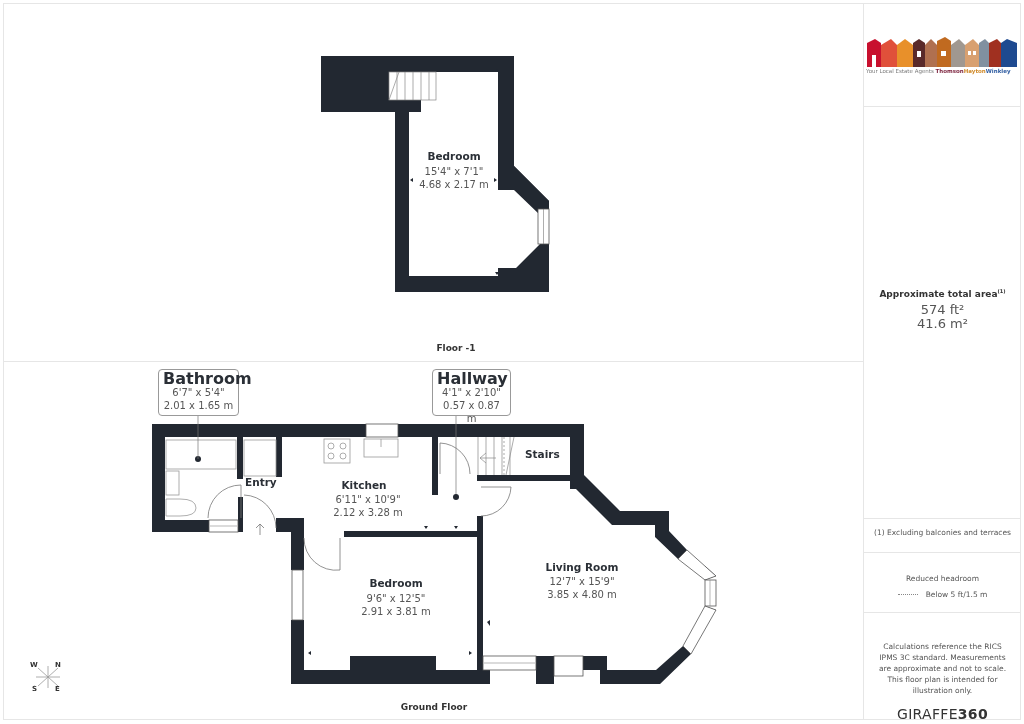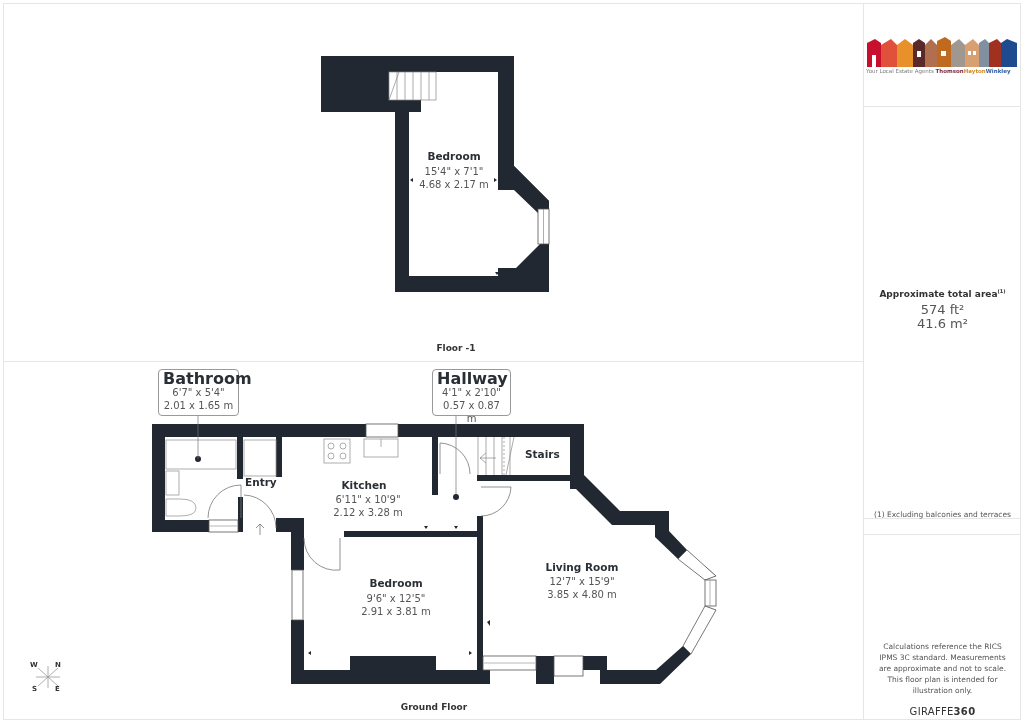--- a/index.html
+++ b/index.html
@@ -19,21 +19,21 @@
              box-sizing:border-box; padding:2px 4px; }
   .callout .t { font-size:16px; font-weight:bold; color:#2a2f36; line-height:14px; }
   .callout .d { font-size:10px; color:#555; line-height:13px; }
   .logo-text { font-size:5.5px; color:#7a7a7a; white-space:nowrap; }
   .logo-text b.t1 { color:#7a1f3a; }
   .logo-text b.t2 { color:#d08a2a; }
   .logo-text b.t3 { color:#2c5aa0; }
   .area-title { font-size:9px; font-weight:bold; color:#333; }
   .area-val { font-size:13px; color:#555; line-height:14px; }
   .note { font-size:7.5px; color:#555; line-height:11px; }
-  .brand { font-size:10px; color:#333; letter-spacing:0.3px; }
+  .brand { font-size:14px; color:#333; letter-spacing:0.3px; }
   .compass { position:absolute; left:30px; top:660px; width:40px; height:36px; font-size:7px; font-weight:bold; color:#333; }
 </style>
 </head>
 <body>
 
 <div class="frame"></div>
 <div class="hdivider"></div>
 <div class="vdivider"></div>
 
 <svg style="position:absolute;left:0;top:0" width="864" height="362" viewBox="0 0 864 362">
@@ -275,22 +275,28 @@
   </div>
 
   <div class="side-sec" style="top:104px;height:412px;">
     <div style="position:absolute;top:181px;width:157px;">
       <div class="area-title"><span>Approximate total area</span><sup style="font-size:5px;">(1)</sup></div>
       <div class="area-val" style="margin-top:4px;">574 ft²</div>
       <div class="area-val">41.6 m²</div>
     </div>
   </div>
 
-  <div class="side-sec" style="top:492px;height:40px;">
+  <div class="side-sec" style="top:510px;height:40px;">
     <div class="note" style="margin-top:14px;">(1) Excluding balconies and terraces</div>
   </div>
 
+  <div class="side-sec" style="top:556px;height:54px;">
+    <div class="note" style="margin-top:14px;">Reduced headroom</div>
+    <div class="note" style="margin-top:5px;">
+      <span style="display:inline-block;width:20px;border-top:1px dotted #888;vertical-align:middle;margin-right:8px;"></span><span>Below 5 ft/1.5 m</span>
+    </div>
+  </div>
 
   <div class="side-sec" style="top:610px;height:107px;border-bottom:none;">
     <div class="note" style="margin:28px 14px 0 14px;">Calculations reference the RICS IPMS 3C standard. Measurements are approximate and not to scale. This floor plan is intended for illustration only.</div>
     <div class="brand" style="margin-top:10px;"><span>GIRAFFE</span><b>360</b></div>
   </div>
 </div>
 
 </body></html>

